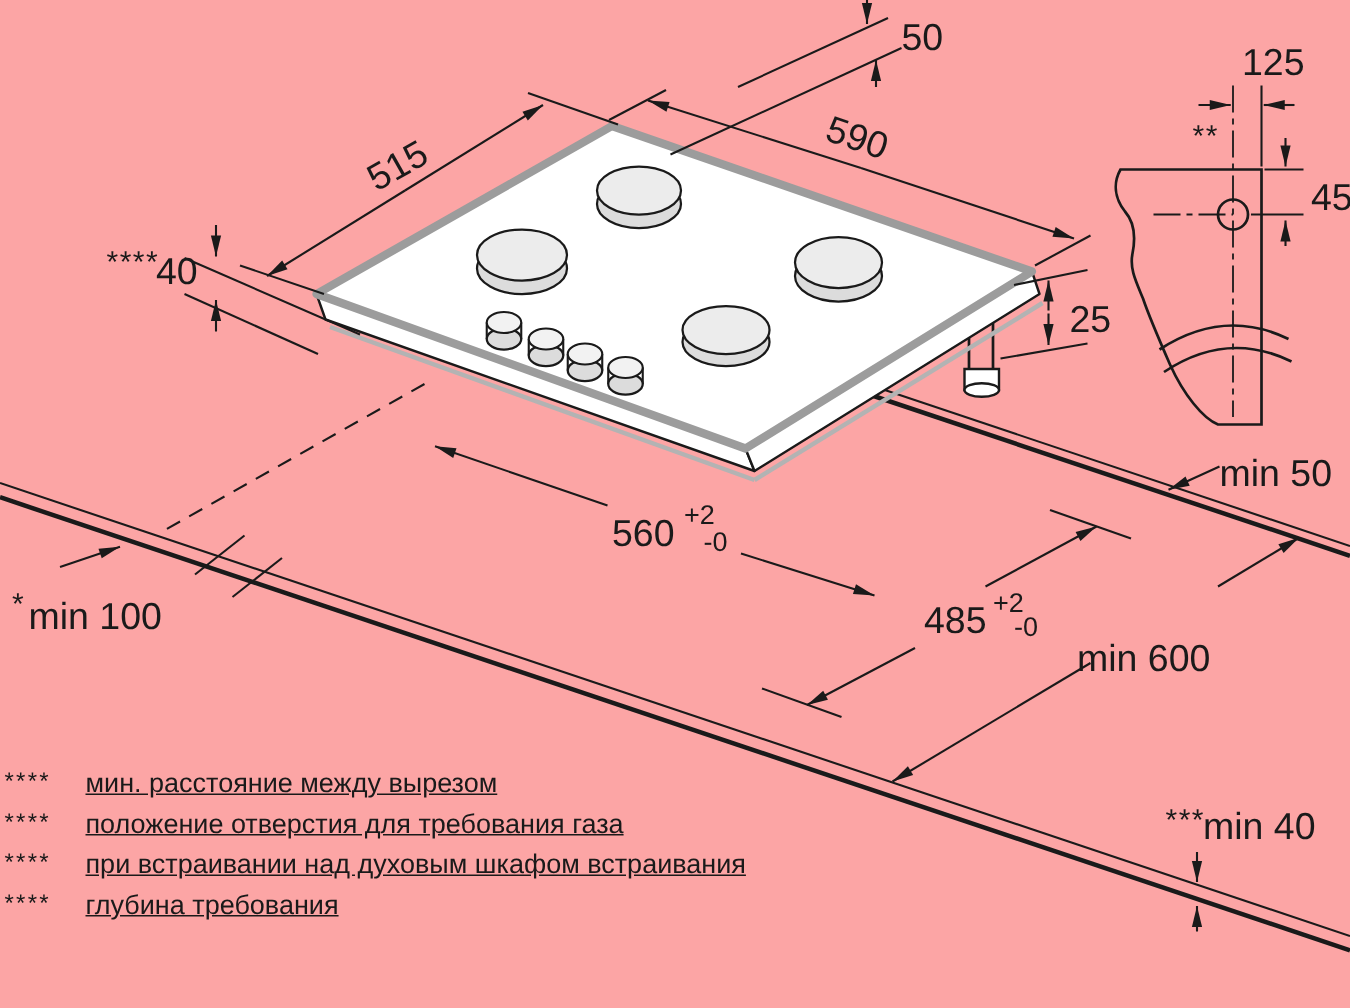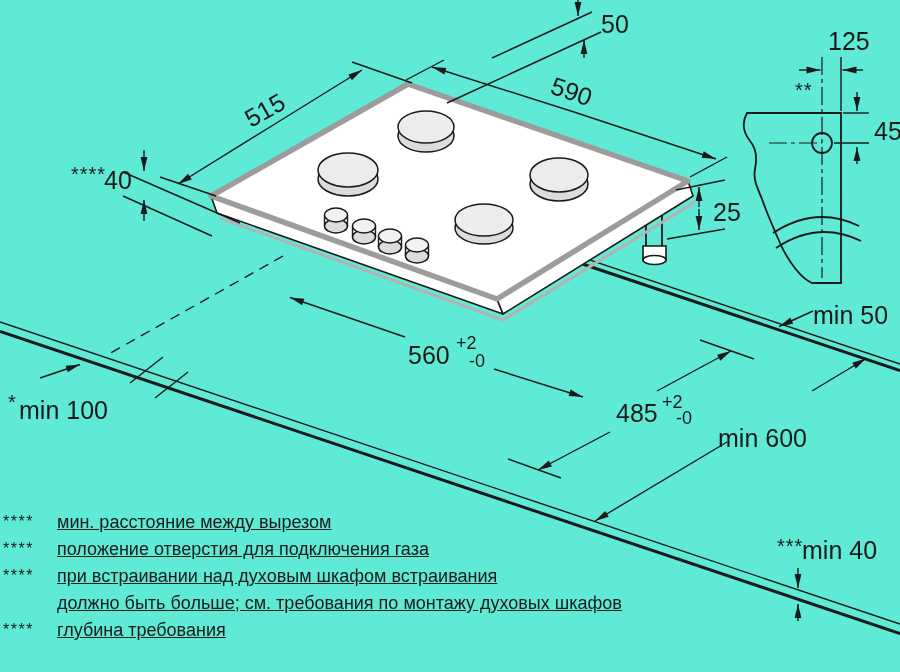--- a/index.html
+++ b/index.html
@@ -1,16 +1,16 @@
 <!DOCTYPE html>
 <html><head>
 <meta charset="utf-8">
 <style>
   html,body{margin:0;padding:0;background:#fff;}
-  .stage{position:relative;width:900px;height:672px;background:#5eead4;overflow:hidden;
+  .stage{position:relative;width:900px;height:672px;background:#fca5a5;overflow:hidden;
          font-family:"Liberation Sans",sans-serif;}
   .stage svg{position:absolute;left:0;top:0;}
   svg text{font-family:"Liberation Sans",sans-serif;fill:#1a1a1a;}
   .num{font-size:25px;}
   .tol{font-size:18px;}
   .stars{font-size:20px;letter-spacing:1px;}
   .ln{stroke:#1a1a1a;stroke-width:1.4;fill:none;}
   .ln2{stroke:#1a1a1a;stroke-width:1.8;fill:none;}
   .thk{stroke:#1a1a1a;stroke-width:3;fill:none;}
   .dsh{stroke:#1a1a1a;stroke-width:1.4;fill:none;stroke-dasharray:10 7;}
@@ -216,28 +216,27 @@
   <div class="footnotes">
     <div class="fn">
       <span class="fn-marker">****</span>
       <div class="fn-text">
         <div>мин. расстояние между вырезом</div>
       </div>
     </div>
     <div class="fn">
       <span class="fn-marker">****</span>
       <div class="fn-text">
-        <div>положение отверстия для подключения газа</div>
+        <div>положение отверстия для требования газа</div>
       </div>
     </div>
     <div class="fn">
       <span class="fn-marker">****</span>
       <div class="fn-text">
         <div>при встраивании над духовым шкафом встраивания</div>
-        <div>должно быть больше; см. требования по монтажу духовых шкафов</div>
       </div>
     </div>
     <div class="fn">
       <span class="fn-marker">****</span>
       <div class="fn-text">
         <div>глубина требования</div>
       </div>
     </div>
   </div>
 </div>

